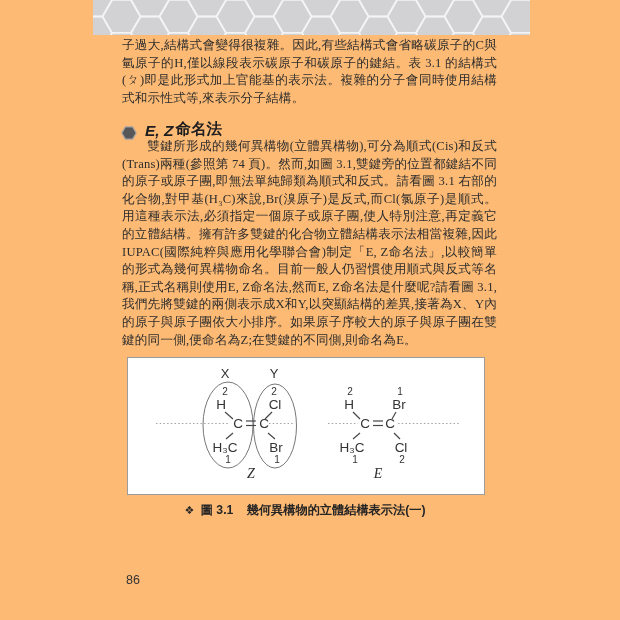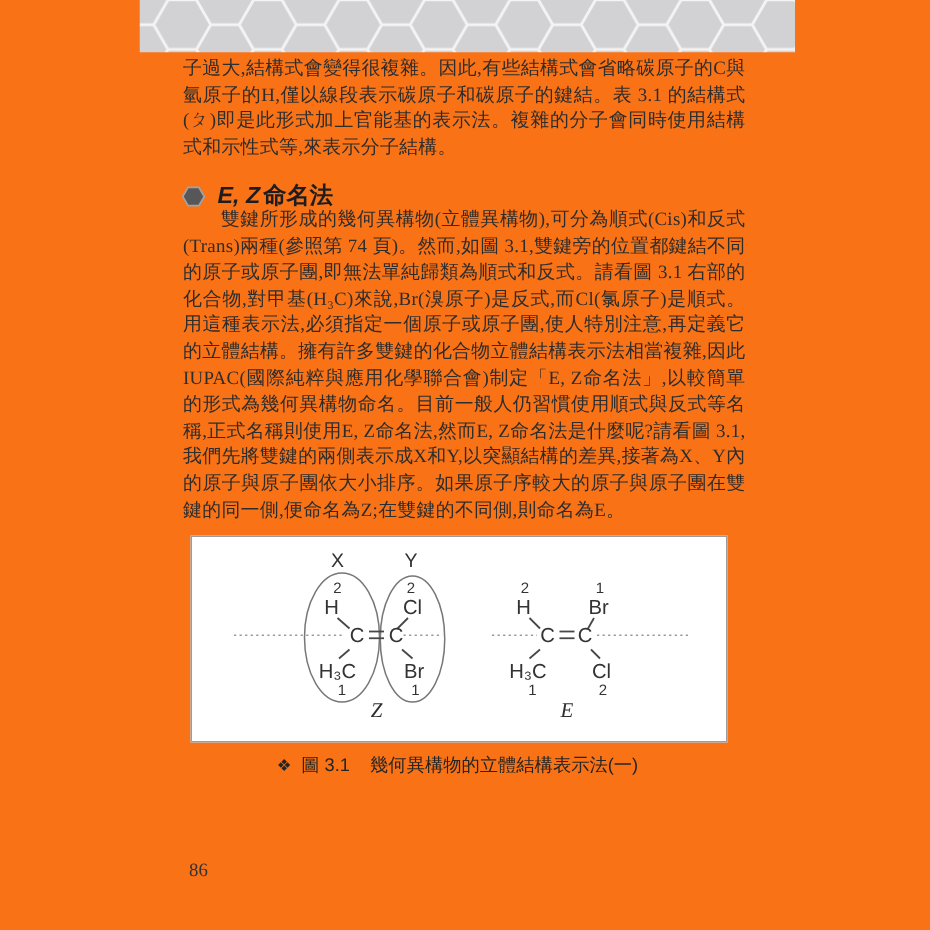--- a/index.html
+++ b/index.html
@@ -1,58 +1,58 @@
 <!DOCTYPE html>
 <html><head>
 <meta charset="utf-8">
 <style>
   html,body{margin:0;padding:0;}
   body{
     width:620px;height:620px;background:#ffffff;
     font-family:"Liberation Serif","DejaVu Serif",serif;
   }
-  .page{position:relative;width:620px;height:620px;background:#f97316;overflow:hidden;}
+  .page{position:relative;width:620px;height:620px;background:#fdba74;overflow:hidden;}
 
   
   .banner{position:absolute;left:93px;top:0;width:437px;height:35px;}
 
   
   .para{
     position:absolute;left:122px;width:375px;margin:0;
     font-size:12.6px;line-height:17.6px;color:#2d2d2d;
     text-align:justify;letter-spacing:0.2px;
   }
   .para1{top:37px;}
   .para2{top:138px;text-indent:2em;}
 
   
-  .heading{position:absolute;left:121px;top:121px;height:19px;display:flex;align-items:center;}
+  .heading{position:absolute;left:121px;top:121px;height:19px;display:flex;align-items:flex-end;}
   .hex-icon{display:inline-flex;margin-right:8px;}
   .heading .txt{
     font-family:"Liberation Sans","DejaVu Sans",sans-serif;
     font-weight:bold;font-size:15.5px;color:#1d1d1f;
   }
   .h-latin{font-style:italic;margin-right:2px;}
 
   
   .figure-box{
     position:absolute;left:127px;top:357px;width:356px;height:136px;
     border:1px solid #9c9c9e;background:#ffffff;
   }
   .caption{
     position:absolute;left:127px;top:502px;width:356px;text-align:center;
     font-family:"Liberation Sans","DejaVu Sans",sans-serif;
-    font-weight:normal;font-size:12.2px;color:#252525;white-space:nowrap;
+    font-weight:bold;font-size:12.2px;color:#252525;white-space:nowrap;
   }
   .caption .mk{margin-right:3px;font-size:11px;}
   .caption .lab{margin-right:10px;}
 
   .pageno{
     position:absolute;left:126px;top:573px;
-    font-family:Liberation Serif, serif;
+    font-family:Liberation Sans, sans-serif;
     font-size:12.5px;color:#333333;
   }
 
   
   .atom{font-family:"Liberation Sans","DejaVu Sans",sans-serif;font-size:13.5px;fill:#333335;}
   .num{font-family:"Liberation Sans","DejaVu Sans",sans-serif;font-size:10px;fill:#333335;}
   .grp{font-family:"Liberation Sans","DejaVu Sans",sans-serif;font-size:13px;fill:#333335;}
   .iso{font-family:"Liberation Serif","DejaVu Serif",serif;font-style:italic;font-size:14px;fill:#2f2f31;}
   .bond{stroke:#47474a;stroke-width:1.2;}
   .dot{stroke:#9a9a9c;stroke-width:0.9;stroke-dasharray:1.5 2.2;}

